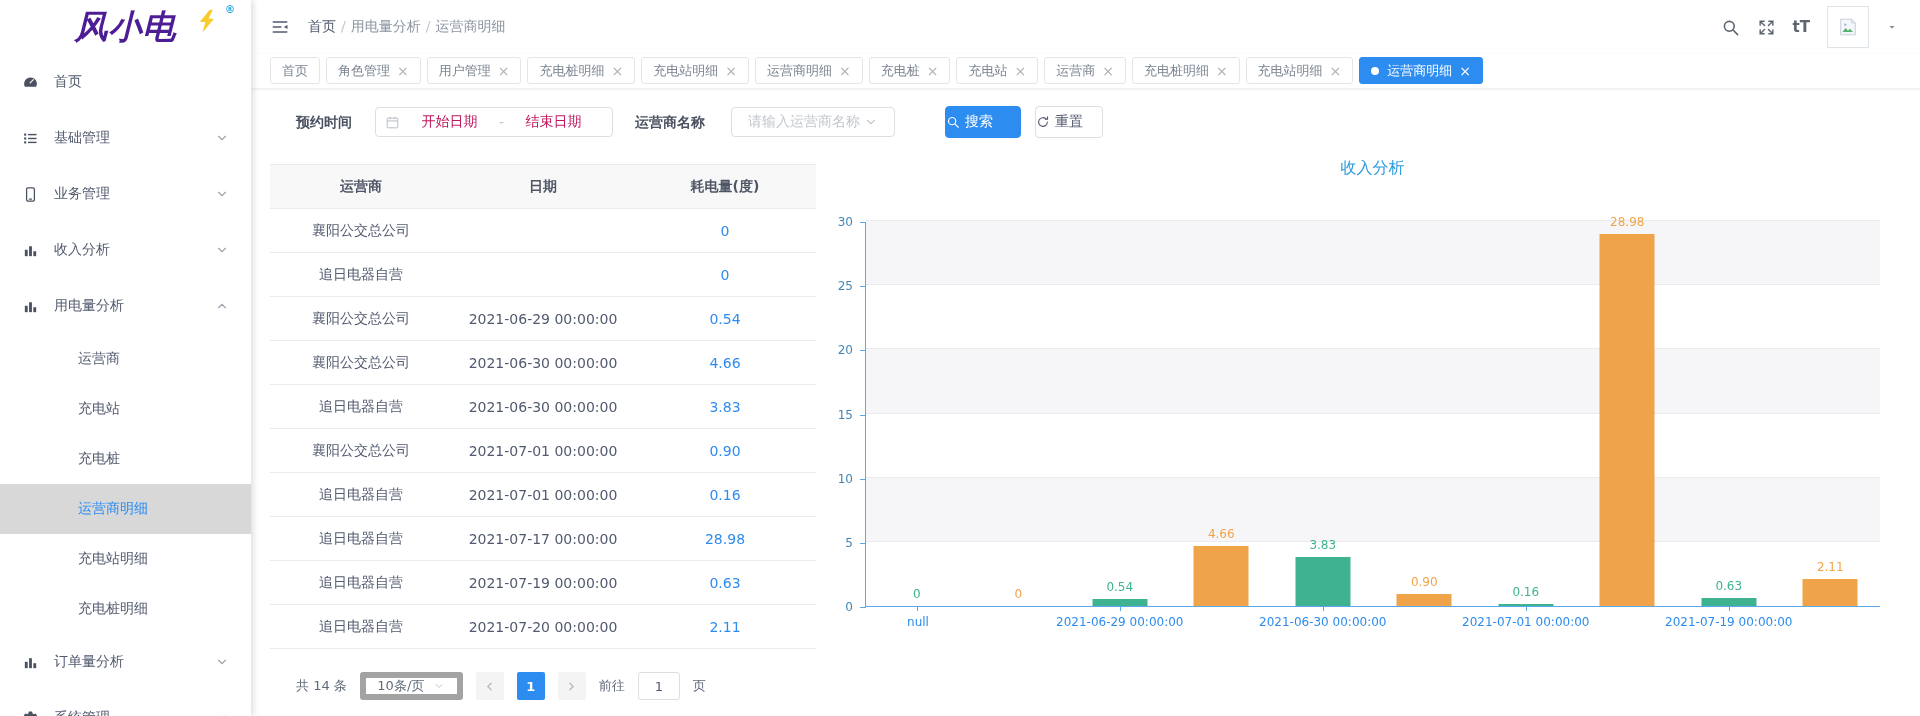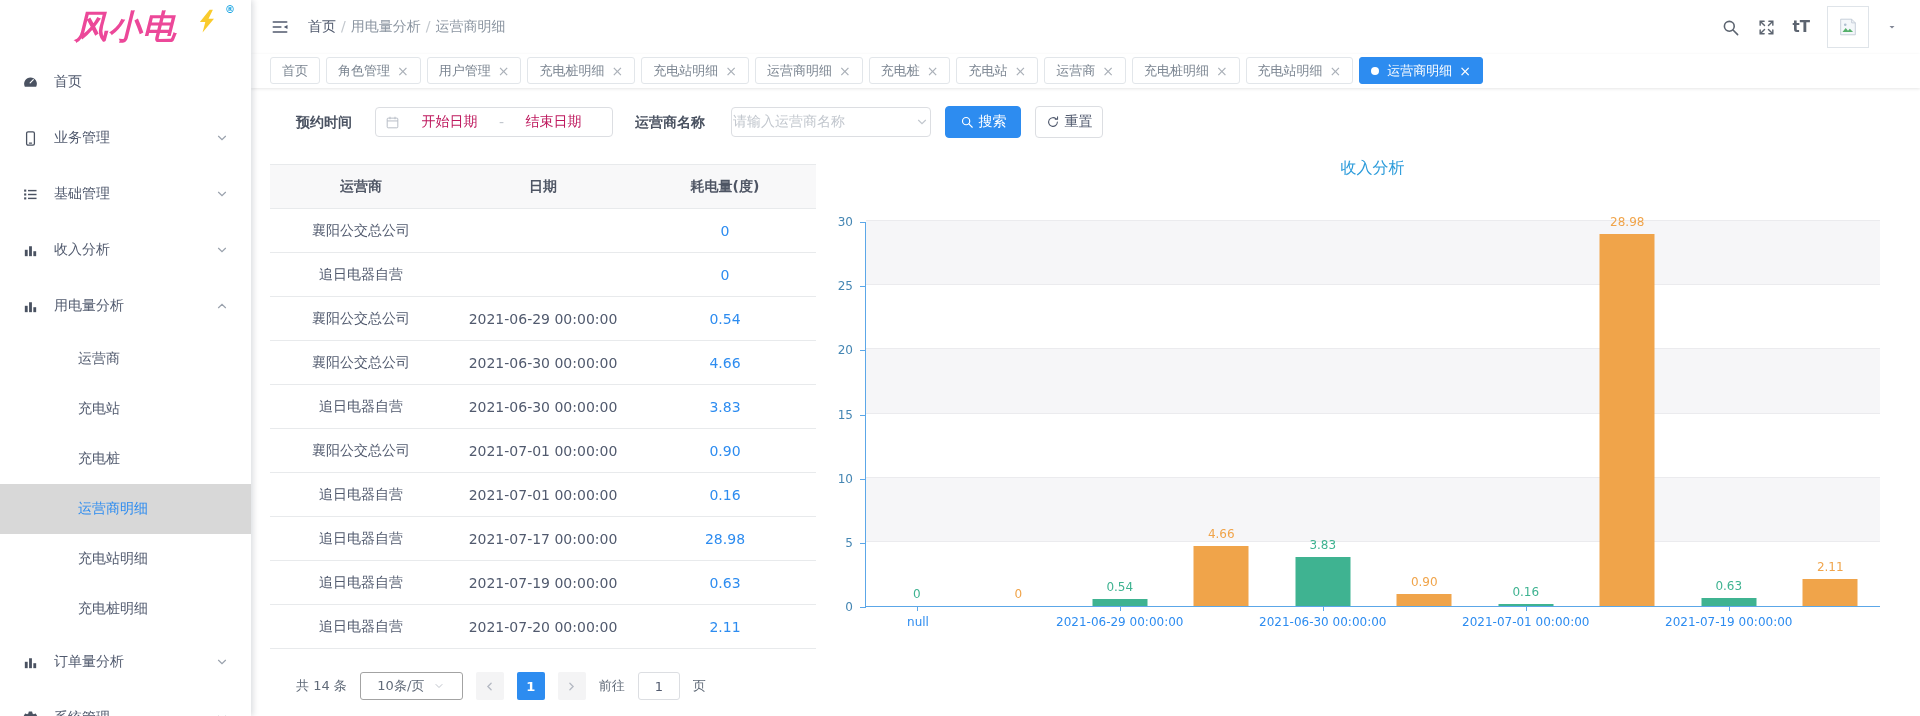--- a/index.html
+++ b/index.html
@@ -5,21 +5,21 @@
 *{margin:0;padding:0;box-sizing:border-box}
 html,body{width:1920px;height:716px;overflow:hidden;background:#fff;
   font-family:"DejaVu Sans","Liberation Sans",sans-serif;color:#515a6e;font-size:14px}
 .icon{display:inline-flex;flex:none}
 .icon svg{width:100%;height:100%;display:block}
 .app{display:flex;height:716px}
 
 
 .sidebar{width:251px;flex:none;background:#fff;box-shadow:2px 0 6px rgba(0,21,41,.15);position:relative;z-index:5}
 .logo{height:50px;position:relative;display:flex;align-items:flex-end;justify-content:center;cursor:pointer}
-.logo-text{font-size:33px;line-height:46px;font-weight:700;font-style:italic;color:#ec4899;letter-spacing:1px}
+.logo-text{font-size:33px;line-height:46px;font-weight:700;font-style:italic;color:#4c1d95;letter-spacing:1px}
 .logo-bolt{position:absolute;width:26px;height:26px;right:30px;top:8px}
 .logo-reg{position:absolute;right:16px;top:4px;font-size:10px;color:#18a4e3;font-weight:700}
 .nav{margin-top:4px}
 .nav-item{height:56px;display:flex;align-items:center;padding:0 22px;cursor:pointer}
 .nav-icon{width:17px;height:17px;margin-right:15px;color:#4a5261}
 .nav-label{flex:1}
 .nav-chevron{width:14px;height:14px;color:#9aa2ad}
 .nav-sub{height:50px;display:flex;align-items:center;padding-left:78px;cursor:pointer}
 .nav-sub.active{background:#d8d8d8;color:#2d8cf0}
 
@@ -51,40 +51,40 @@
 
 
 .flabel{position:absolute;top:18px;font-weight:700;line-height:32px;color:#4a5261}
 .f-datelabel{left:45px}
 .f-oplabel{left:384px}
 .date-input{position:absolute;left:124px;top:19px;width:238px;height:30px;border:1px solid #dcdee2;border-radius:4px;
   display:flex;align-items:center;padding:0 9px;background:#fff;cursor:text}
 .date-input .icon{width:15px;height:15px;color:#b8bec7}
 .ph{color:#c2c7ce}
 .date-half{flex:1;text-align:center;color:#be185d}
-.select-input{position:absolute;left:480px;top:19px;width:200px;height:30px;border:1px solid #dcdee2;border-radius:4px;
-  display:flex;align-items:center;padding:0 1px;background:#fff;cursor:pointer}
+.select-input{position:absolute;left:480px;top:19px;width:164px;height:30px;border:1px solid #dcdee2;border-radius:4px;
+  display:flex;align-items:center;padding:0 16px;background:#fff;cursor:pointer}
 .select-input .ph{flex:1}
 .select-input .icon{width:14px;height:14px;color:#c2c7ce}
 .btn{position:absolute;top:18px;height:32px;border-radius:4px;border:1px solid #dcdee2;background:#fff;color:#515a6e;
-  font-size:14px;display:inline-flex;align-items:center;justify-content:center;gap:5px;cursor:pointer;font-family:inherit}
+  font-size:14px;display:inline-flex;align-items:center;gap:5px;cursor:pointer;font-family:inherit}
 .btn .icon{width:14px;height:14px}
 .btn-search{left:694px;width:76px;background:#2d8cf0;border-color:#2d8cf0;color:#fff}
 .btn-reset{left:784px;width:68px}
 
 
 .data-table{position:absolute;left:19px;top:76px;width:546px;border-collapse:collapse;table-layout:fixed;font-size:14px}
 .data-table th{height:44px;background:#f8f8f9;font-weight:700;color:#4e5564;text-align:center;
   border-top:1px solid #e8eaec;border-bottom:1px solid #e8eaec}
 .data-table td{height:44px;text-align:center;border-bottom:1px solid #e8eaec;color:#515a6e}
 .data-table td.val{color:#2d8cf0}
 
 
 .pagination{position:absolute;left:45px;top:584px;height:28px;display:flex;align-items:center;gap:13px;font-size:13px;color:#606a78}
-.pg-size{width:103px;height:28px;border:1px solid #a3a3a3;border-radius:3px;display:flex;align-items:center;justify-content:center;gap:9px;cursor:pointer;background:#fff}
+.pg-size{width:103px;height:28px;border:6px solid #a3a3a3;border-radius:3px;display:flex;align-items:center;justify-content:center;gap:9px;cursor:pointer;background:#fff}
 .pg-size .icon{width:12px;height:12px;color:#c0c4cc}
 .pg-btn{width:28px;height:28px;border:none;border-radius:2px;background:#f4f4f5;color:#b4b9c2;
   display:flex;align-items:center;justify-content:center;cursor:pointer;font-family:inherit}
 .pg-btn .icon{width:13px;height:13px}
 .pg-btn.pg-active{background:#2d8cf0;color:#fff;font-weight:700;font-size:13px}
 .pg-input{width:42px;height:28px;border:1px solid #dcdee2;border-radius:3px;text-align:center;font-size:13px;color:#515a6e;font-family:inherit;outline:none;background:#fff}
 
 
 .chart-title{position:absolute;left:614px;top:70px;width:1015px;text-align:center;font-size:16px;color:#2d9cdb}
 .chart-plot{position:absolute;left:614px;top:134px;width:1015px;height:385px;
@@ -119,44 +119,44 @@
           <span class="icon nav-icon">
             <svg viewBox="0 0 24 24">
               <path d="M4 18a9 9 0 1 1 16 0z" fill="currentColor"></path>
               <path d="M11.5 12.5L16 8" stroke="#fff" stroke-width="1.6" stroke-linecap="round"></path>
             </svg>
           </span>
           <span class="nav-label">首页</span>
         </div>
         <div class="nav-item">
           <span class="icon nav-icon">
-            <svg viewBox="0 0 24 24" fill="none" stroke="currentColor" stroke-width="1.8">
-              <rect x="6.5" y="2.5" width="11" height="19" rx="2"></rect>
-              <path d="M10.5 18.5h3" stroke-linecap="round"></path>
-            </svg>
-          </span>
-          <span class="nav-label">业务管理</span>
-          <span class="icon nav-chevron">
-            <svg viewBox="0 0 24 24" fill="none" stroke="currentColor" stroke-width="2" stroke-linecap="round">
-              <path d="M6 9l6 6 6-6"></path>
-            </svg>
-          </span>
-        </div>
-        <div class="nav-item">
-          <span class="icon nav-icon">
             <svg viewBox="0 0 24 24" fill="currentColor">
               <rect x="3" y="5" width="3" height="3"></rect>
               <rect x="3" y="10.5" width="3" height="3"></rect>
               <rect x="3" y="16" width="3" height="3"></rect>
               <rect x="8.5" y="5.5" width="12" height="2"></rect>
               <rect x="8.5" y="11" width="12" height="2"></rect>
               <rect x="8.5" y="16.5" width="12" height="2"></rect>
             </svg>
           </span>
           <span class="nav-label">基础管理</span>
+          <span class="icon nav-chevron">
+            <svg viewBox="0 0 24 24" fill="none" stroke="currentColor" stroke-width="2" stroke-linecap="round">
+              <path d="M6 9l6 6 6-6"></path>
+            </svg>
+          </span>
+        </div>
+        <div class="nav-item">
+          <span class="icon nav-icon">
+            <svg viewBox="0 0 24 24" fill="none" stroke="currentColor" stroke-width="1.8">
+              <rect x="6.5" y="2.5" width="11" height="19" rx="2"></rect>
+              <path d="M10.5 18.5h3" stroke-linecap="round"></path>
+            </svg>
+          </span>
+          <span class="nav-label">业务管理</span>
           <span class="icon nav-chevron">
             <svg viewBox="0 0 24 24" fill="none" stroke="currentColor" stroke-width="2" stroke-linecap="round">
               <path d="M6 9l6 6 6-6"></path>
             </svg>
           </span>
         </div>
         <div class="nav-item">
           <span class="icon nav-icon">
             <svg viewBox="0 0 24 24" fill="currentColor">
               <rect x="4" y="11" width="4" height="9"></rect>

